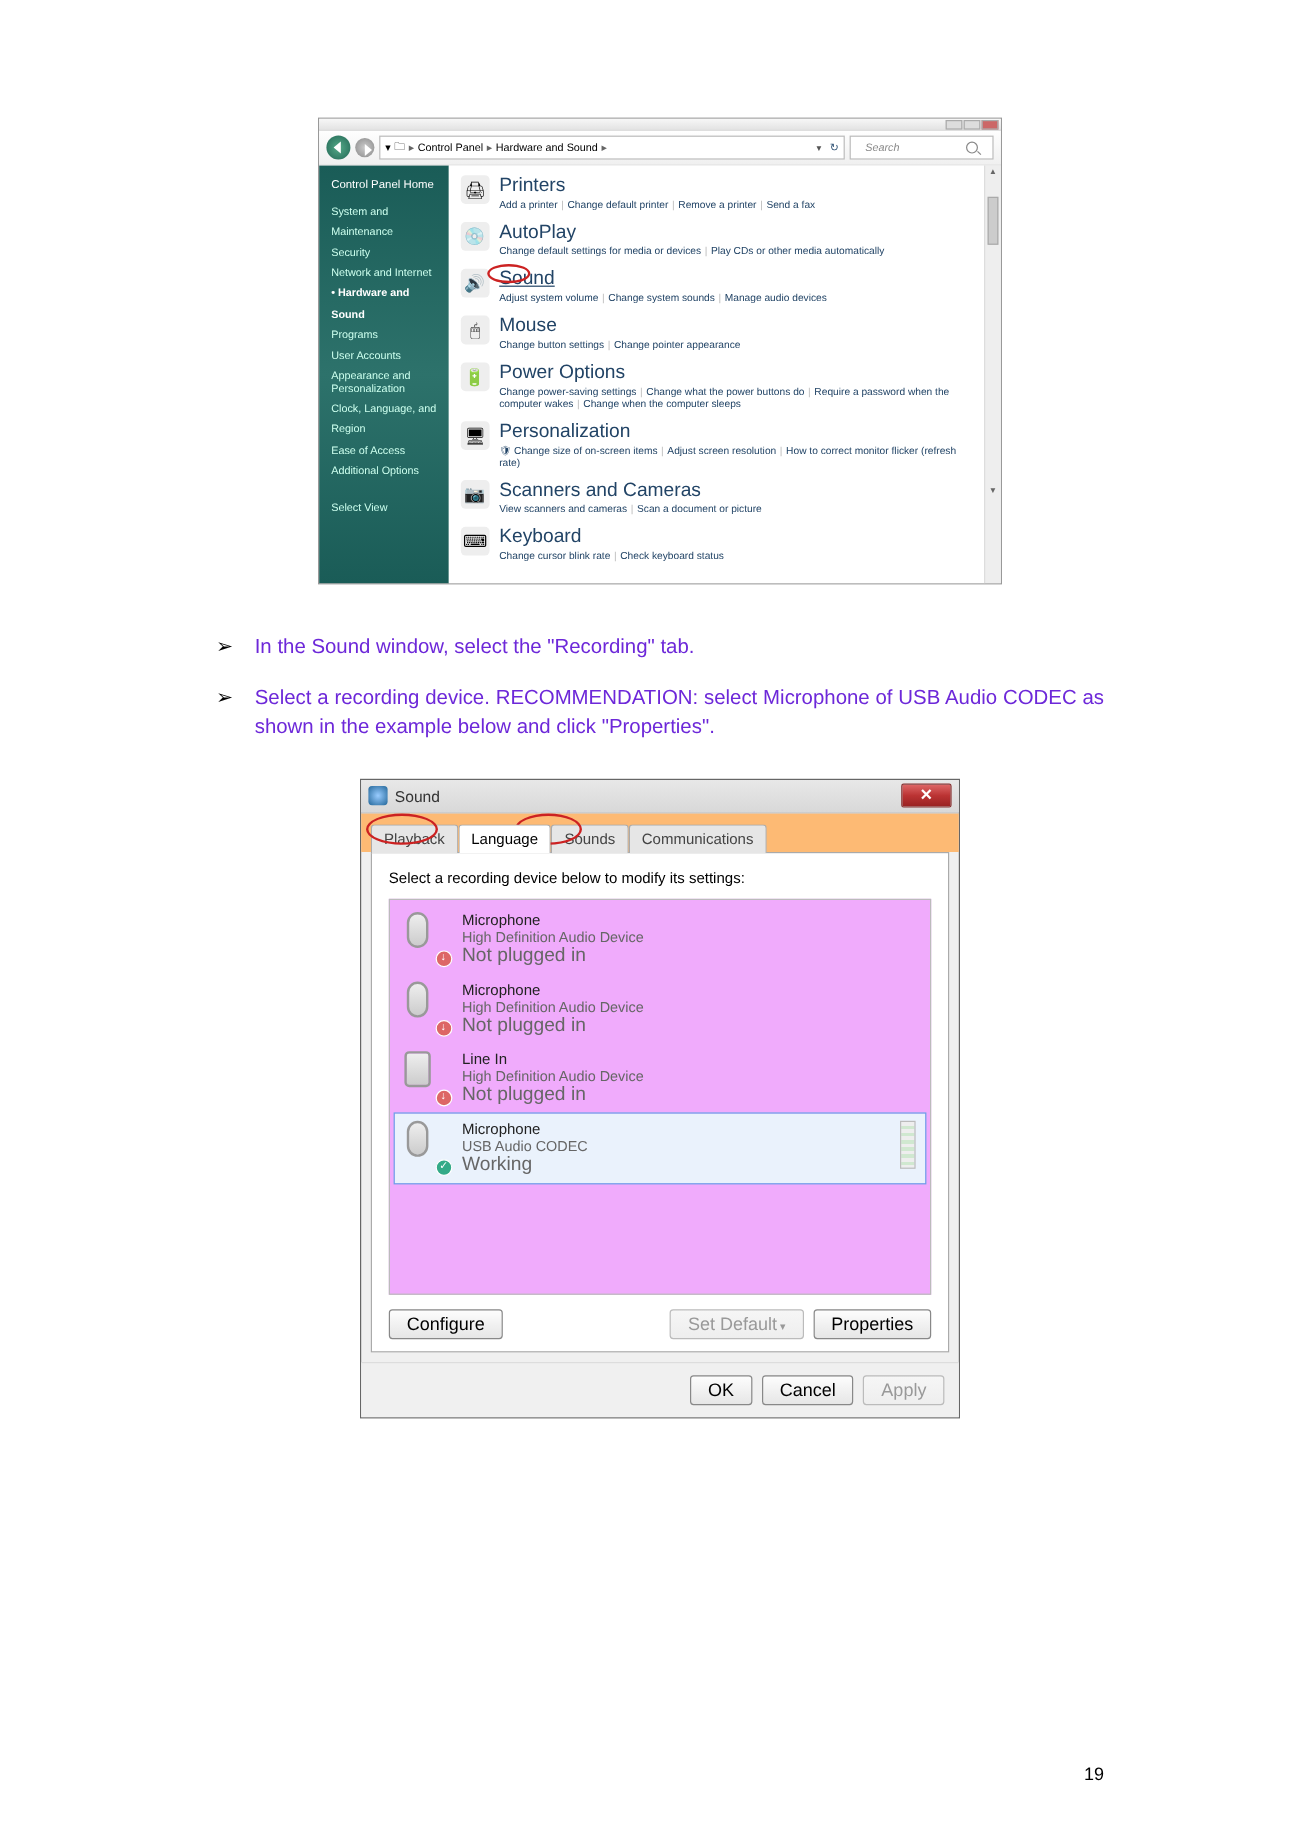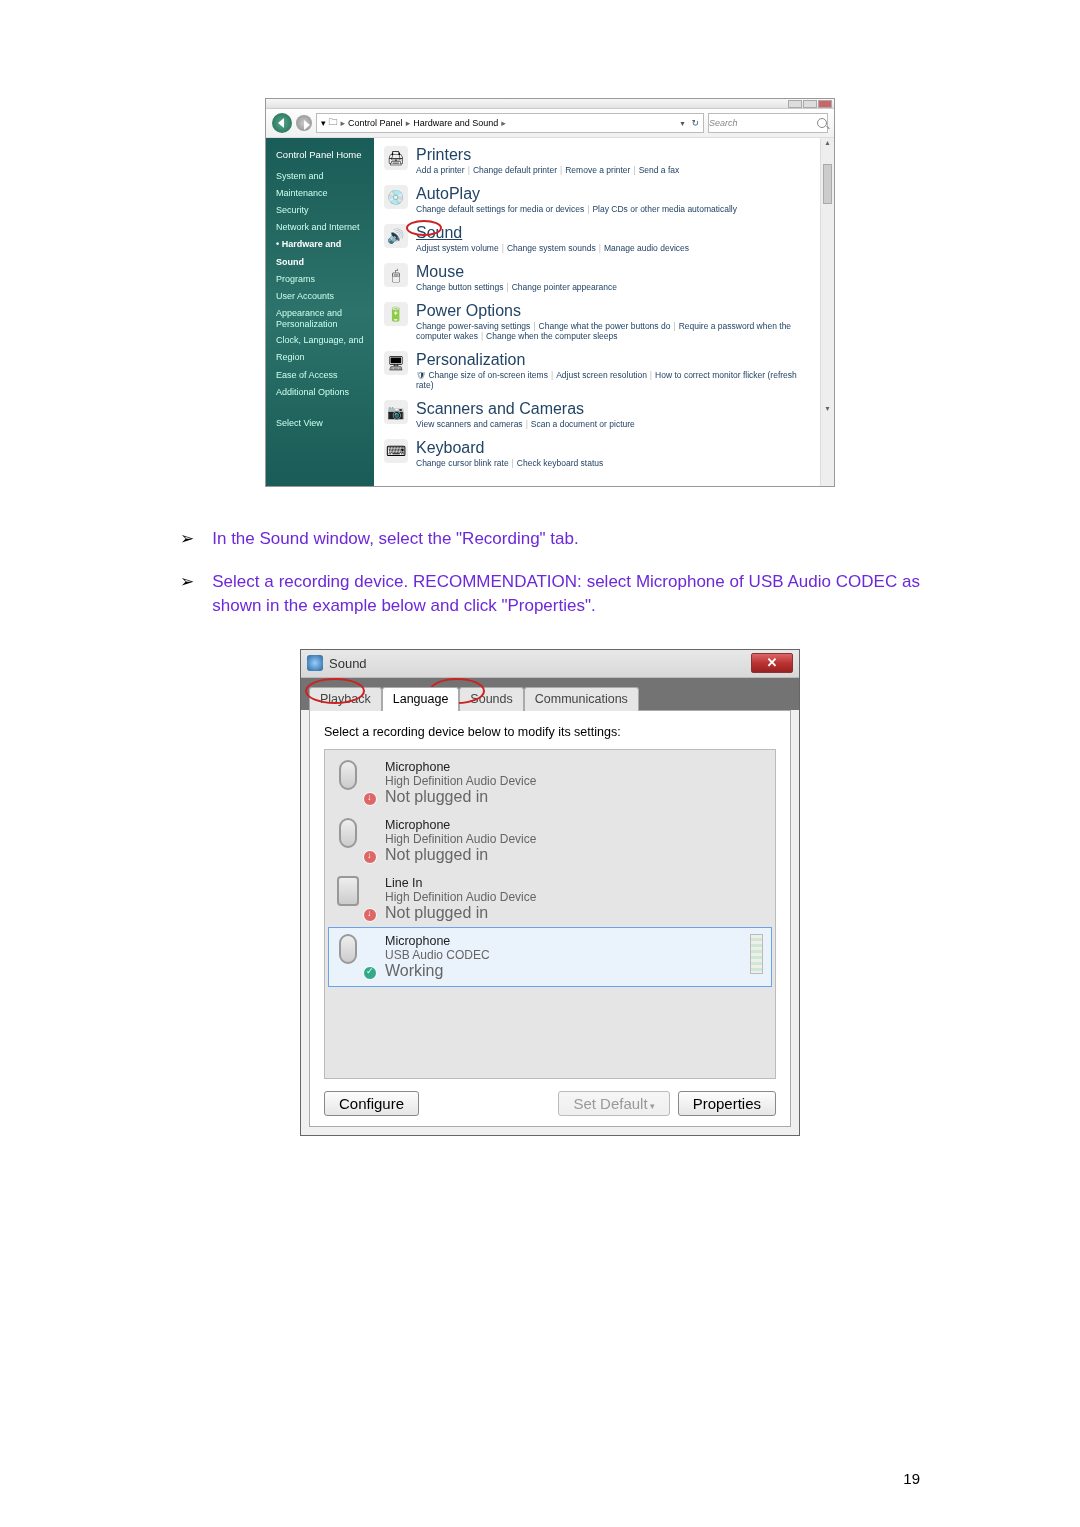--- a/index.html
+++ b/index.html
@@ -50,21 +50,21 @@
   }
   .nav-btn.fwd::after{ border-right:none; border-left:6px solid #fff; left:8px;}
   .cp-breadcrumb {
     flex:1; display:flex; align-items:center; gap:3px;
     border:1px solid #bbb; height:20px; padding:0 4px; background:#fff;
   }
   .bc-sep { color:#666; }
   .bc-dd { margin-left:auto; color:#555; font-size:8px; }
   .cp-search {
     width:120px; height:20px; border:1px solid #bbb; background:#fff;
-    display:flex; align-items:center; padding:0 0; color:#888; font-style:italic;
+    display:flex; align-items:center; padding:0 12px; color:#888; font-style:italic;
     justify-content: space-between;
   }
   .mag { width:10px;height:10px;border:1px solid #888;border-radius:50%;position:relative;}
   .mag::after{content:"";position:absolute;width:4px;height:1px;background:#888;transform:rotate(45deg);left:8px;top:8px;}
   .cp-body { display:flex; min-height: 280px; }
   .cp-sidebar {
     width: 108px; background: linear-gradient(#1a5c57,#2d726b,#1a5c57);
     color:#cfe; padding:8px 10px; font-size:9px; line-height:1.9;
   }
   .cp-sidebar .hdr{ color:#fff; font-size:9.5px; margin-bottom:4px;}
@@ -110,38 +110,38 @@
     display:flex; align-items:center; padding:0 6px; gap:6px;
     border-bottom:1px solid #bbb;
   }
   .snd-title .ico{ width:16px;height:16px;background:radial-gradient(#9cf,#269);border-radius:3px;}
   .snd-title .ttl{ flex:1; color:#333; }
   .snd-title .close{
     width:42px;height:20px;background:linear-gradient(#d66,#b33,#922);
     color:#fff; text-align:center; line-height:18px; border:1px solid #833;
     font-weight:bold; border-radius:2px;
   }
-  .snd-tabs { display:flex; padding:8px 8px 0 8px; background:#737373; position:relative;}
+  .snd-tabs { display:flex; padding:8px 8px 0 8px; background:#fdba74; position:relative;}
   .tab {
     padding:4px 10px 5px; border:1px solid #aaa; border-bottom:none;
     background:#eee; font-size:12.5px; position:relative; top:1px;
     border-top-left-radius:3px; border-top-right-radius:3px;
   }
   .tab.inactive{ background:#e6e6e6; color:#444;}
   .tab.active{ background:#fff; z-index:2;}
   .tab-ellipse{
     position:absolute; border:2px solid #c22; border-radius:50%;
     width:60px; height:26px; pointer-events:none;
   }
   .snd-panel {
     margin:0 8px 8px 8px; background:#fff; border:1px solid #aaa;
     padding:14px 14px 10px;
   }
   .snd-prompt{ font-size:12.5px; margin-bottom:10px;}
-  .dev-list{  border:1px solid #bbb; background:#e5e5e5; min-height:330px; padding:4px;}
+  .dev-list{  border:1px solid #bbb; background:#f0abfc; min-height:330px; padding:4px;}
   .dev {
     display:flex; gap:10px; padding:6px 8px; align-items:flex-start;
     border-bottom:0; position:relative;
   }
   .dev.selected{ outline:1px solid #6aa3e8; background:#eaf2fc;}
   .dev-icon{
     width:38px;height:44px; position:relative; flex-shrink:0;
   }
   .mic-shape{
     width:18px;height:30px;border:2px solid #999;border-radius:10px;
@@ -368,17 +368,22 @@
           </div>
         </div>
       <div class="snd-row">
         <span class="btn">Configure</span>
         <span style="display:flex; gap:8px;">
           <span class="btn disabled dd">Set Default</span>
           <span class="btn">Properties</span>
         </span>
       </div>
     </div>
+    <div class="snd-bottom">
+      <span class="btn">OK</span>
+      <span class="btn">Cancel</span>
+      <span class="btn disabled">Apply</span>
+    </div>
   </div>
 
 </div>
 
 <div class="page-num">19</div>
 
 </body></html>

